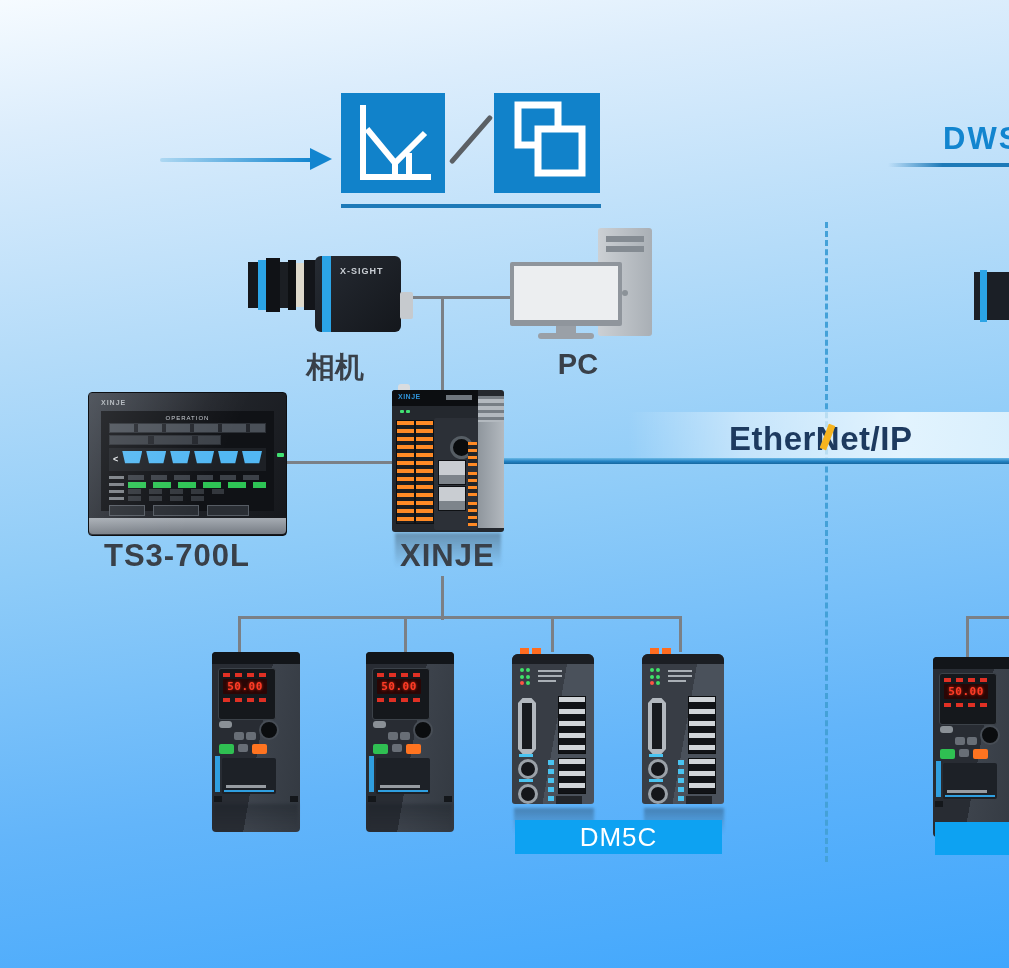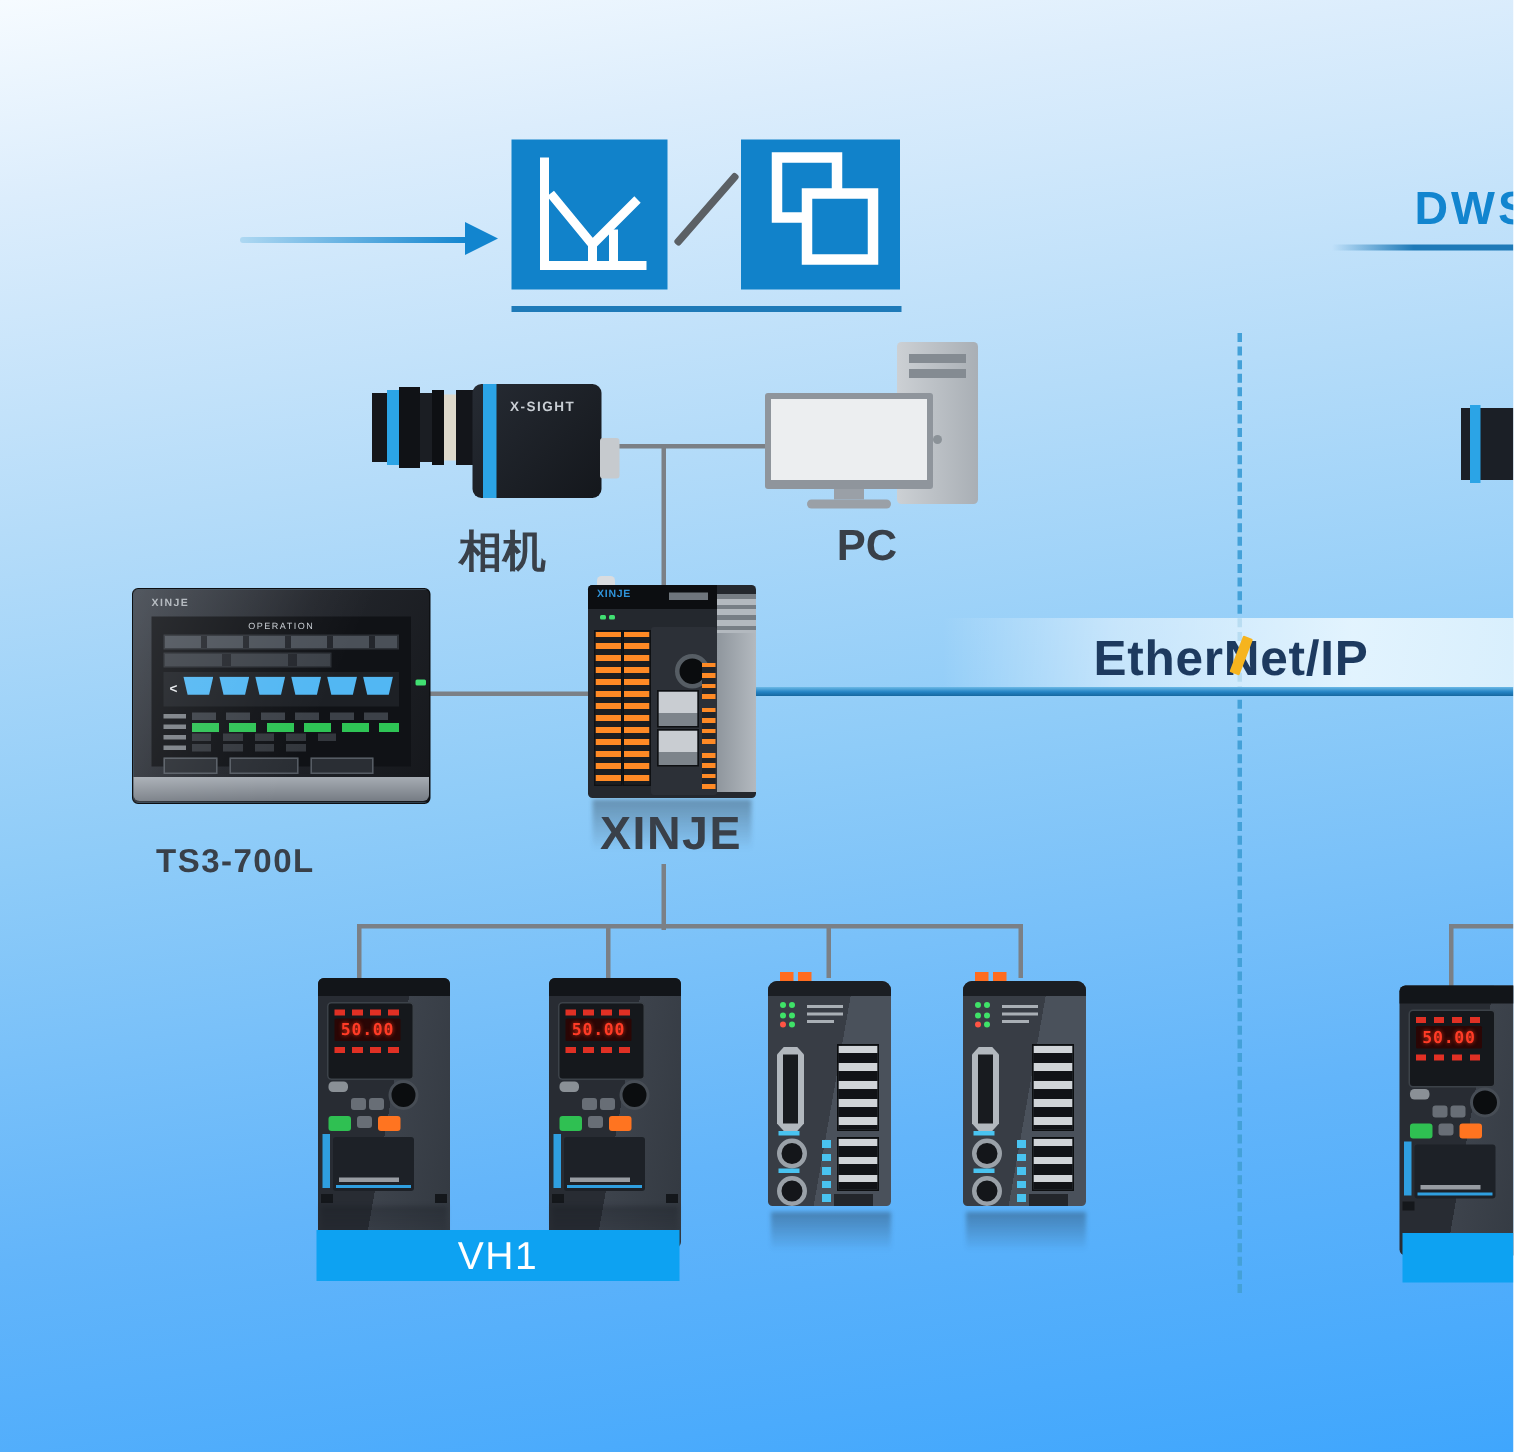--- a/index.html
+++ b/index.html
@@ -222,21 +222,21 @@
             <div class="hmi-bbox" style="width:34px;"></div>
             <div class="hmi-bbox" style="width:44px;"></div>
             <div class="hmi-bbox" style="width:40px;"></div>
           </div>
         </div>
       </div>
       <div class="abs hmi-bezel" style="left:0;top:125px;width:100%;height:16px;"></div>
       <div class="abs led-green" style="left:188px;top:60px;width:7px;height:4px;"></div>
       <div class="abs glare" style="left:0;top:0;width:100%;height:100%;"></div>
     </div>
-    <div class="abs dev-label" style="left:104px;top:561px;font-size:22px;letter-spacing:1px;">TS3-700L</div>
+    <div class="abs dev-label" style="left:104px;top:538px;font-size:31px;letter-spacing:1px;">TS3-700L</div>
   </div>
 
   <div>
     <div class="abs refl" style="left:395px;top:533px;width:106px;height:34px;"></div>
     <div class="abs" style="left:398px;top:384px;width:12px;height:9px;background:#d9dcdf;border-radius:3px;"></div>
     <div class="abs plc-body" style="left:392px;top:390px;width:112px;height:142px;">
       <div class="abs plc-side" style="left:86px;top:6px;width:26px;height:132px;">
         <div class="abs plc-fins" style="left:0;top:0;width:100%;height:26px;"></div>
       </div>
       <div class="abs plc-top" style="left:0;top:0;width:86px;height:16px;">
@@ -390,16 +390,16 @@
     <div class="btn-orange"></div>
     <div class="bluestrip"></div>
     <div class="lower">
       <div class="labelbar"></div>
       <div class="blueline"></div>
     </div>
     <div class="foot" style="left:2px;"></div>
 
   </div>
 
-  <div class="abs banner" style="left:211px;top:820px;width:242px;height:34px;">VH1</div>
+  <div class="abs banner" style="left:515px;top:820px;width:207px;height:34px;">DM5C</div>
   <div class="abs banner" style="left:935px;top:822px;width:74px;height:33px;"></div>
 
 </div>
 
 </body></html>

